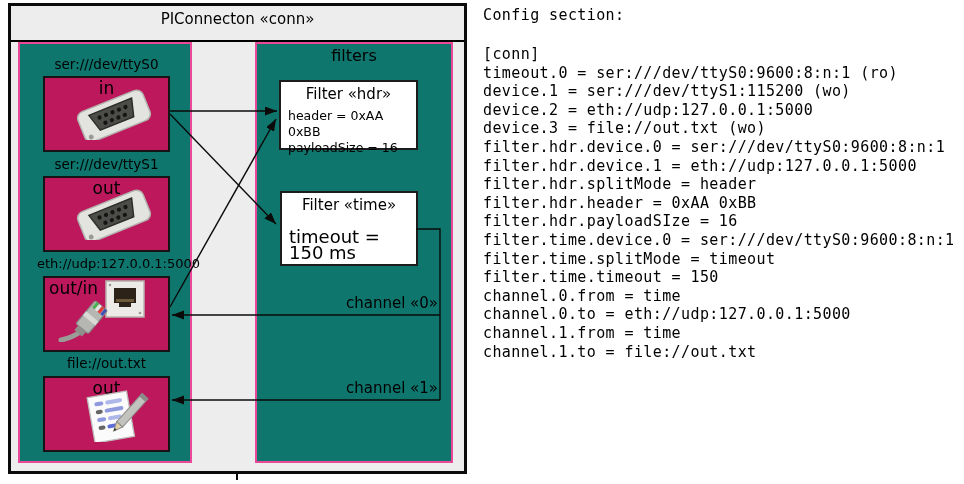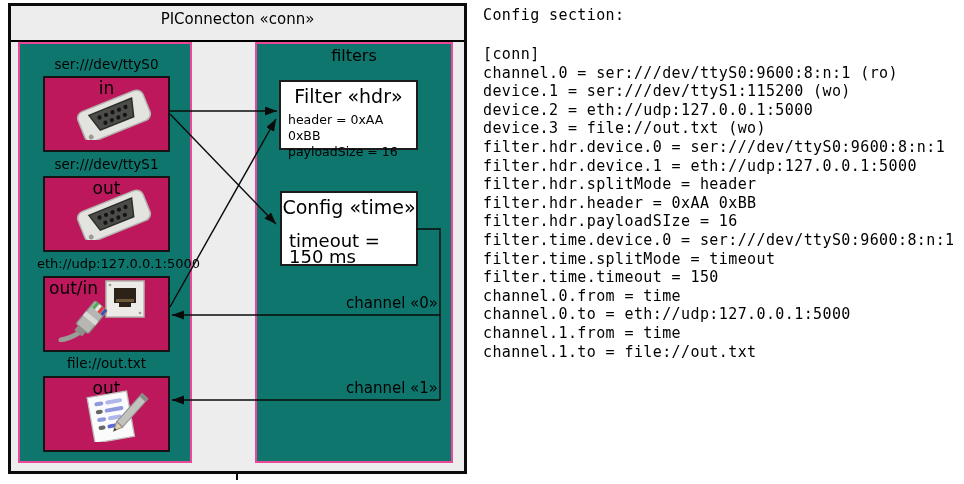--- a/index.html
+++ b/index.html
@@ -24,21 +24,21 @@
   .dev-box { position:absolute; left:43px; width:127px; height:76px;
              background:#be185d; border:2px solid #151515; }
   .port-label { position:absolute; top:0px; left:0; right:0; text-align:center;
                 font-size:17px; line-height:20px; }
   .port-left { text-align:left; padding-left:4px; }
   .icon-abs { position:absolute; }
 
   .filter-box { position:absolute; background:#fff; border:2px solid #1c1c1c; }
   .filter-hdr  { left:279px; top:80px;  width:139px; height:70px; }
   .filter-time { left:280px; top:191px; width:138px; height:75px; }
-  .filter-title { text-align:center; font-size:19px; margin-top:3px; }
+  .filter-title { text-align:center; font-size:15px; margin-top:3px; }
   .filter-props { margin:5px 0 0 7px; font-size:12.5px; line-height:16px; }
   .filter-time .filter-props { margin-top:15px; font-size:18px; }
 
   .ch-label { position:absolute; width:158px; left:280px; text-align:right;
               font-size:15px; white-space:nowrap; }
   .ch-0 { top:294px; } .ch-1 { top:379px; }
 
   .arrows { position:absolute; left:0; top:0; pointer-events:none; }
 
   
@@ -159,21 +159,21 @@
 
     <div class="filter-box filter-hdr">
       <div class="filter-title">Filter «hdr»</div>
       <div class="filter-props">
         <div>header = 0xAA 0xBB</div>
         <div>payloadSize = 16</div>
       </div>
     </div>
 
     <div class="filter-box filter-time">
-      <div class="filter-title">Config «time»</div>
+      <div class="filter-title">Filter «time»</div>
       <div class="filter-props">
         <div>timeout = 150 ms</div>
       </div>
     </div>
 
     <div class="ch-label ch-0">channel «0»</div>
     <div class="ch-label ch-1">channel «1»</div>
 
     <svg class="arrows" width="480" height="484" viewBox="0 0 480 484">
       <defs>
@@ -189,21 +189,21 @@
         <line x1="440" y1="315" x2="172" y2="315" marker-end="url(#ah)"></line>
         <line x1="440" y1="400" x2="172" y2="400" marker-end="url(#ah)"></line>
       </g>
     </svg>
   </div>
 
   <div class="config">
     <div class="config-heading">Config section:</div>
     <div class="config-lines">
       <div class="config-line">[conn]</div>
-      <div class="config-line">channel.0 = ser:///dev/ttyS0:9600:8:n:1 (ro)</div>
+      <div class="config-line">timeout.0 = ser:///dev/ttyS0:9600:8:n:1 (ro)</div>
       <div class="config-line">device.1 = ser:///dev/ttyS1:115200 (wo)</div>
       <div class="config-line">device.2 = eth://udp:127.0.0.1:5000</div>
       <div class="config-line">device.3 = file://out.txt (wo)</div>
       <div class="config-line">filter.hdr.device.0 = ser:///dev/ttyS0:9600:8:n:1</div>
       <div class="config-line">filter.hdr.device.1 = eth://udp:127.0.0.1:5000</div>
       <div class="config-line">filter.hdr.splitMode = header</div>
       <div class="config-line">filter.hdr.header = 0xAA 0xBB</div>
       <div class="config-line">filter.hdr.payloadSIze = 16</div>
       <div class="config-line">filter.time.device.0 = ser:///dev/ttyS0:9600:8:n:1</div>
       <div class="config-line">filter.time.splitMode = timeout</div>

